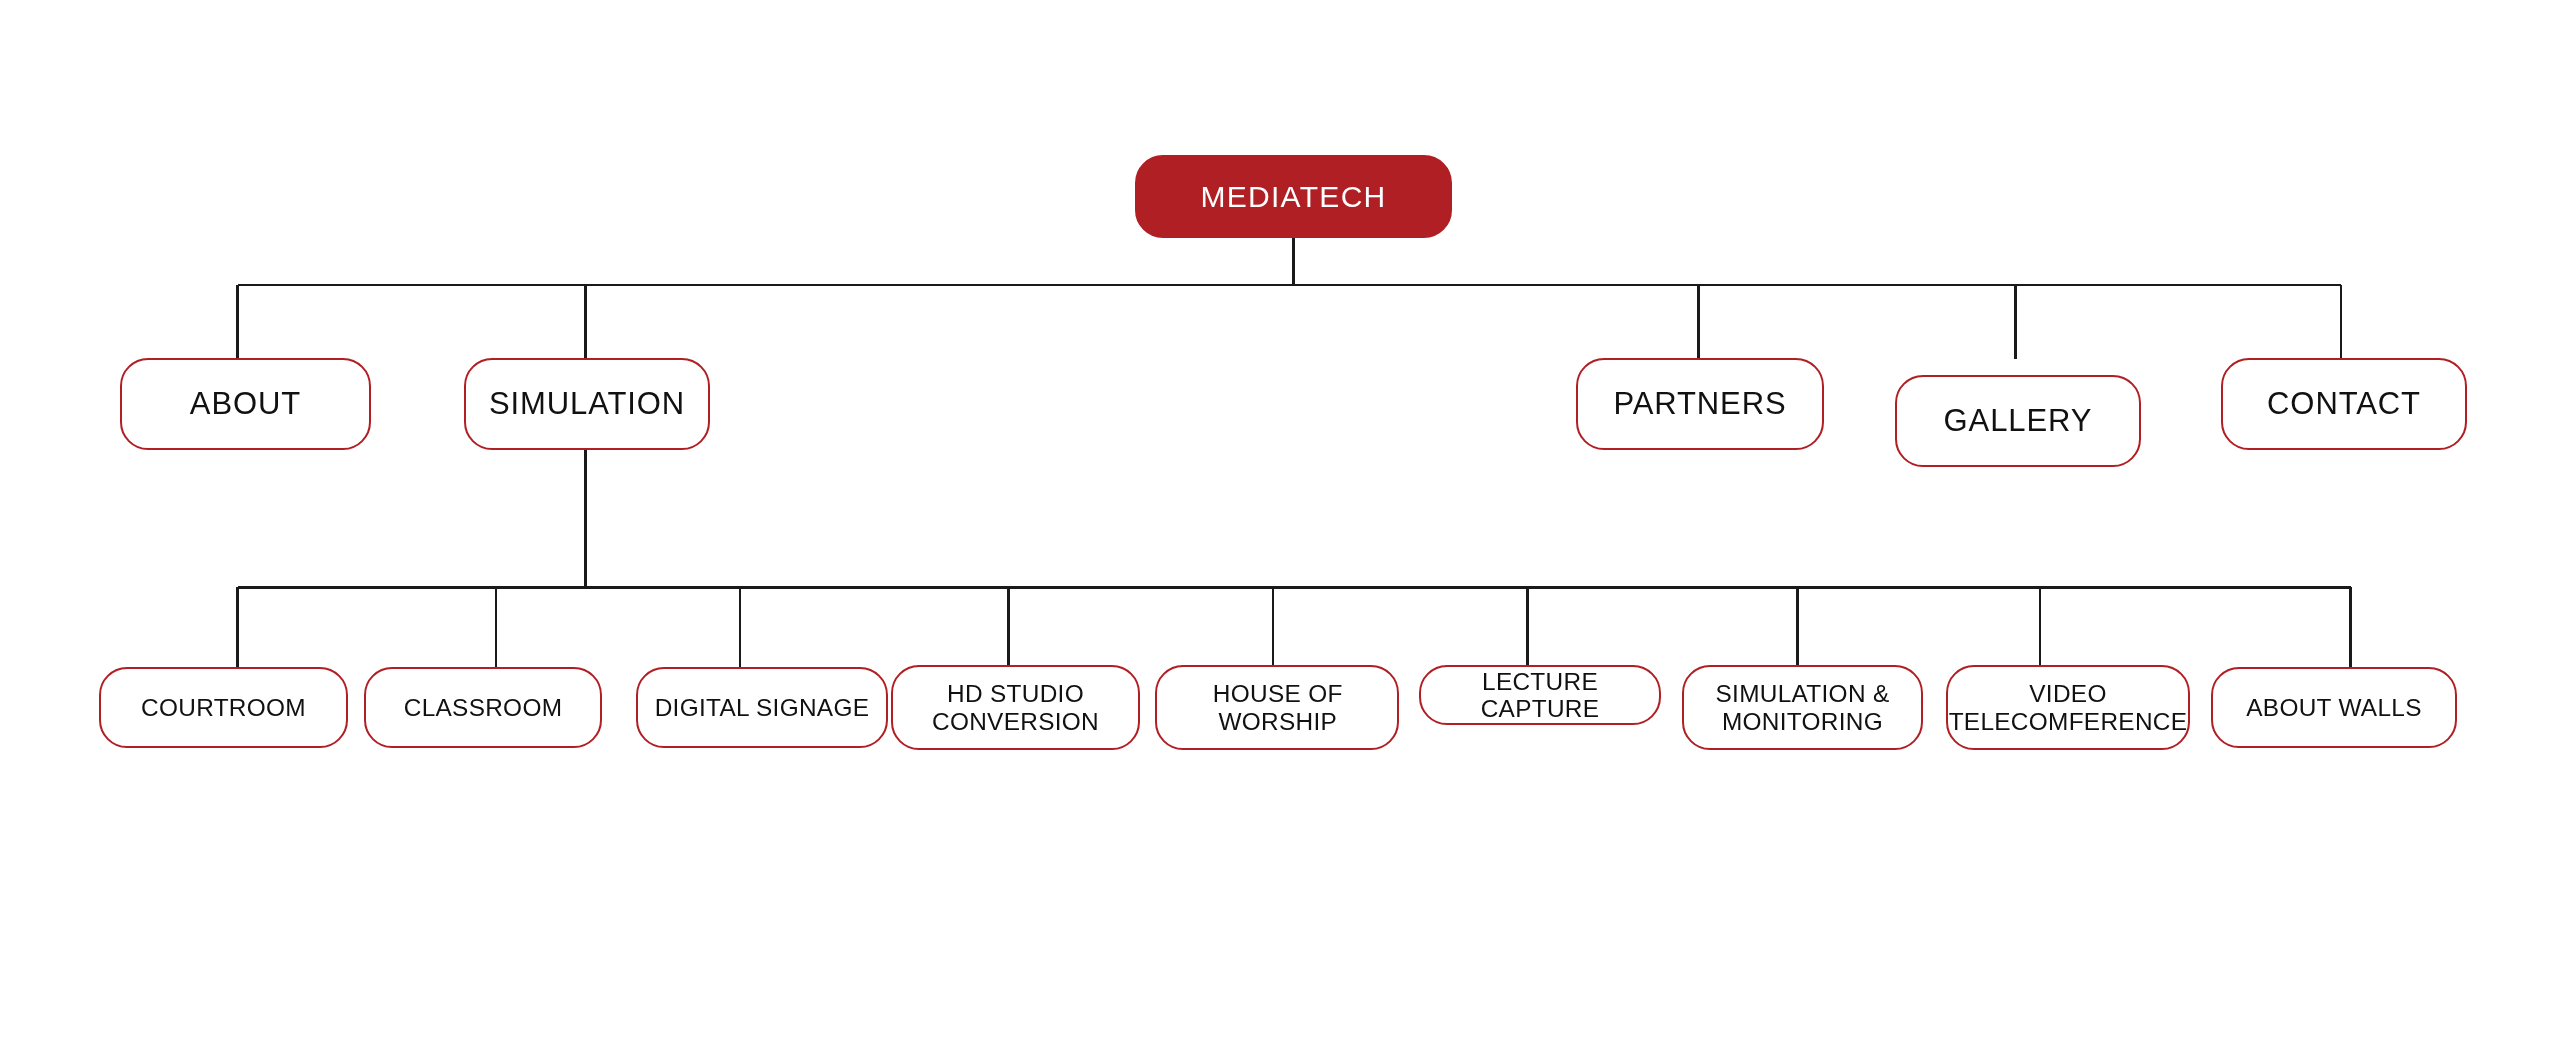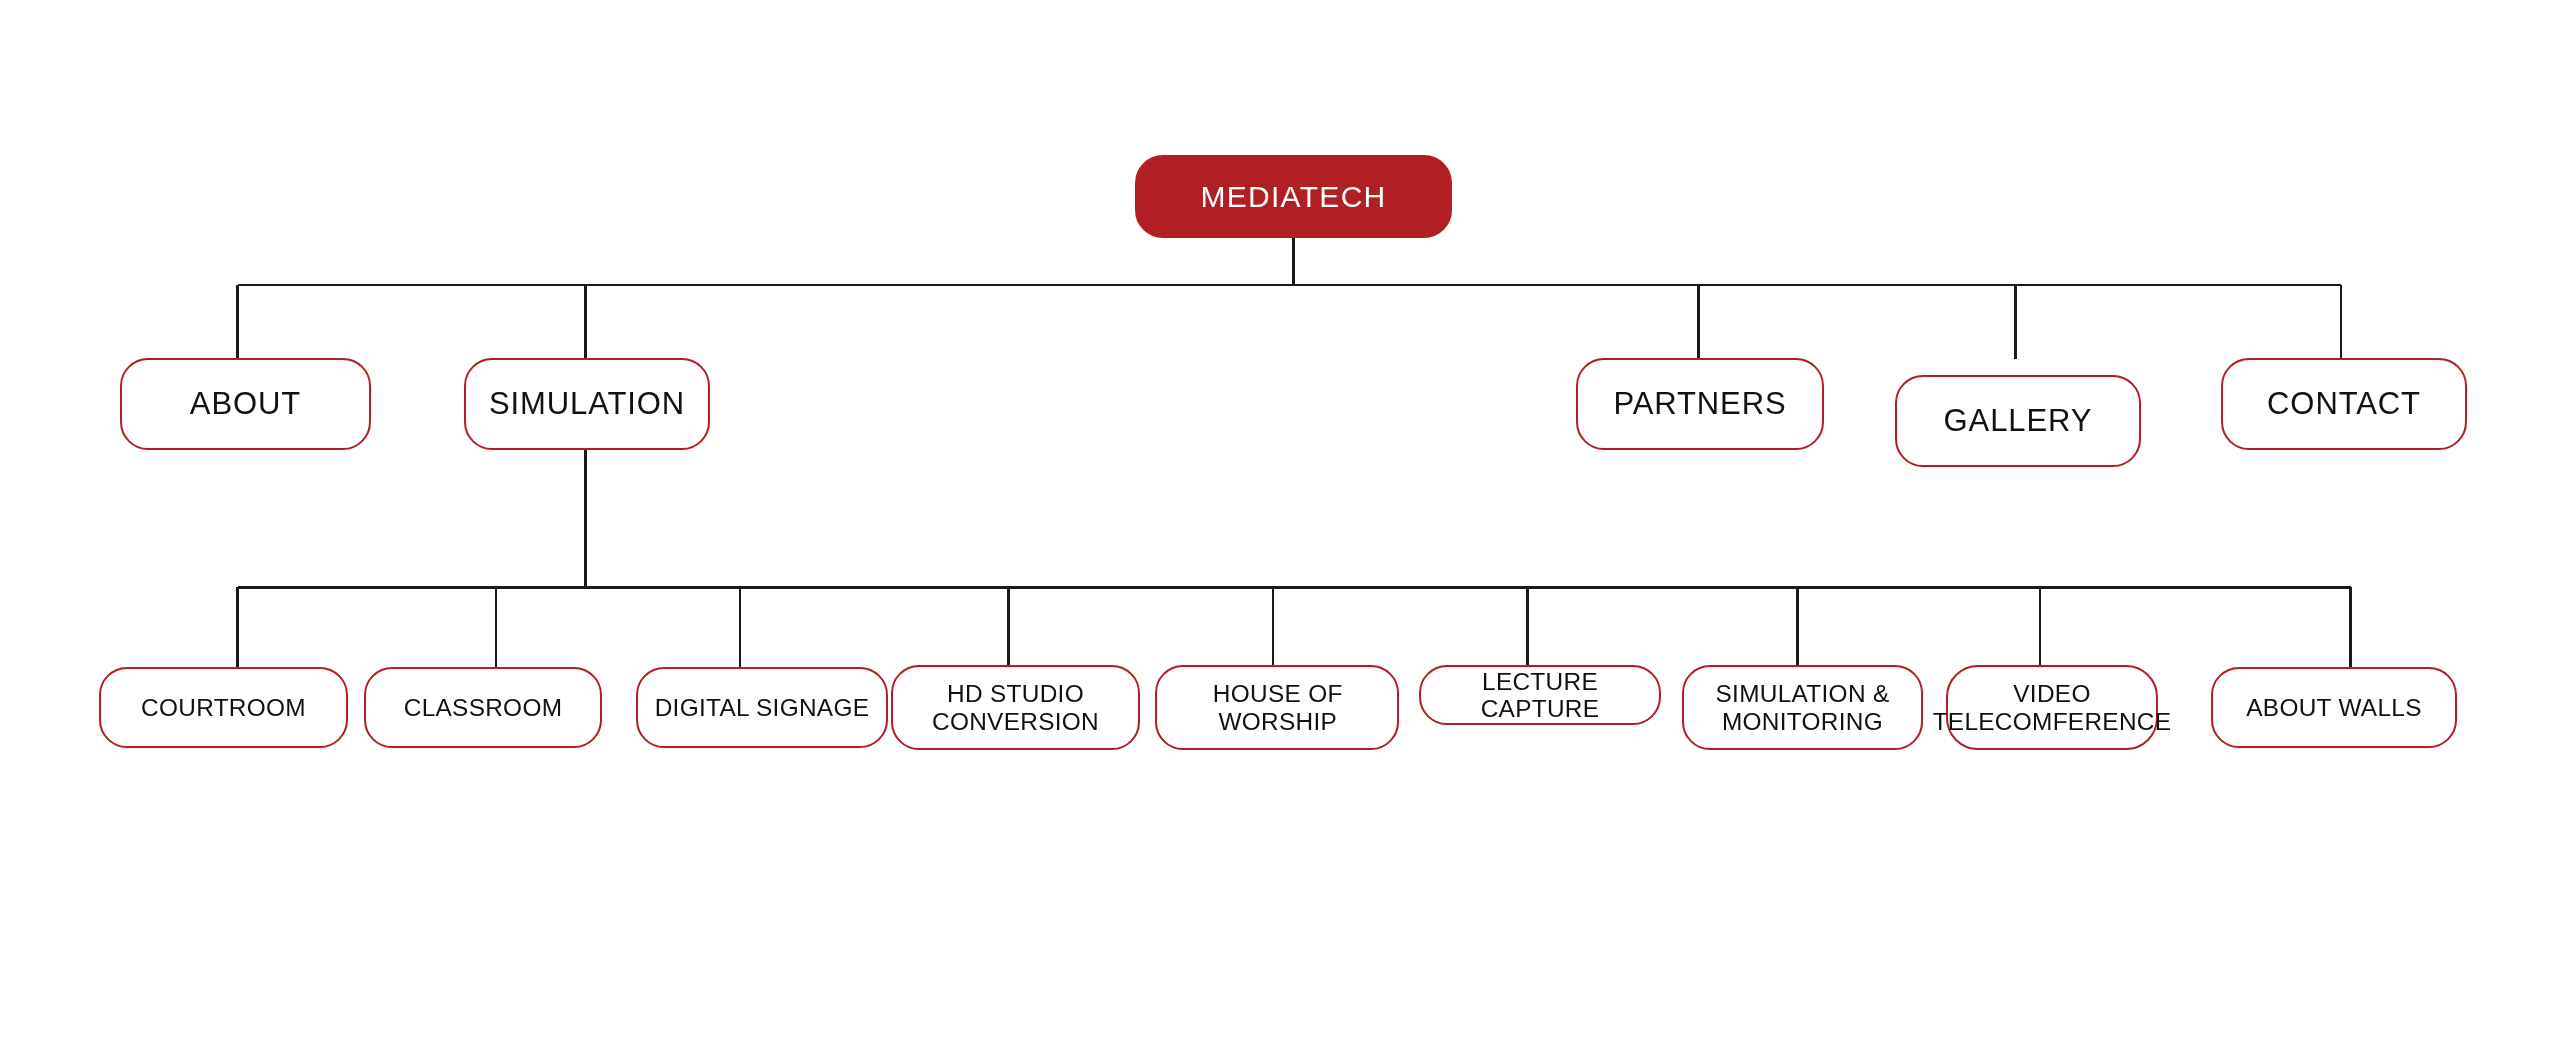--- a/index.html
+++ b/index.html
@@ -141,21 +141,21 @@
 WORSHIP</span>
       </div>
       <div class="node level3" style="left: 1419px; top: 665px; width: 242px; height: 60px;">
         <span class="label">LECTURE
 CAPTURE</span>
       </div>
       <div class="node level3" style="left: 1682px; top: 665px; width: 241px; height: 85px;">
         <span class="label">SIMULATION &amp;
 MONITORING</span>
       </div>
-      <div class="node level3" style="left: 1946px; top: 665px; width: 212px; height: 85px; border-radius: 32px;">
+      <div class="node level3" style="left: 1946px; top: 665px; width: 244px; height: 85px;">
         <span class="label">VIDEO
 TELECOMFERENCE</span>
       </div>
       <div class="node level3" style="left: 2211px; top: 667px; width: 246px; height: 81px;">
         <span class="label">ABOUT WALLS</span>
       </div>
     </div>
 
 </div>
 

